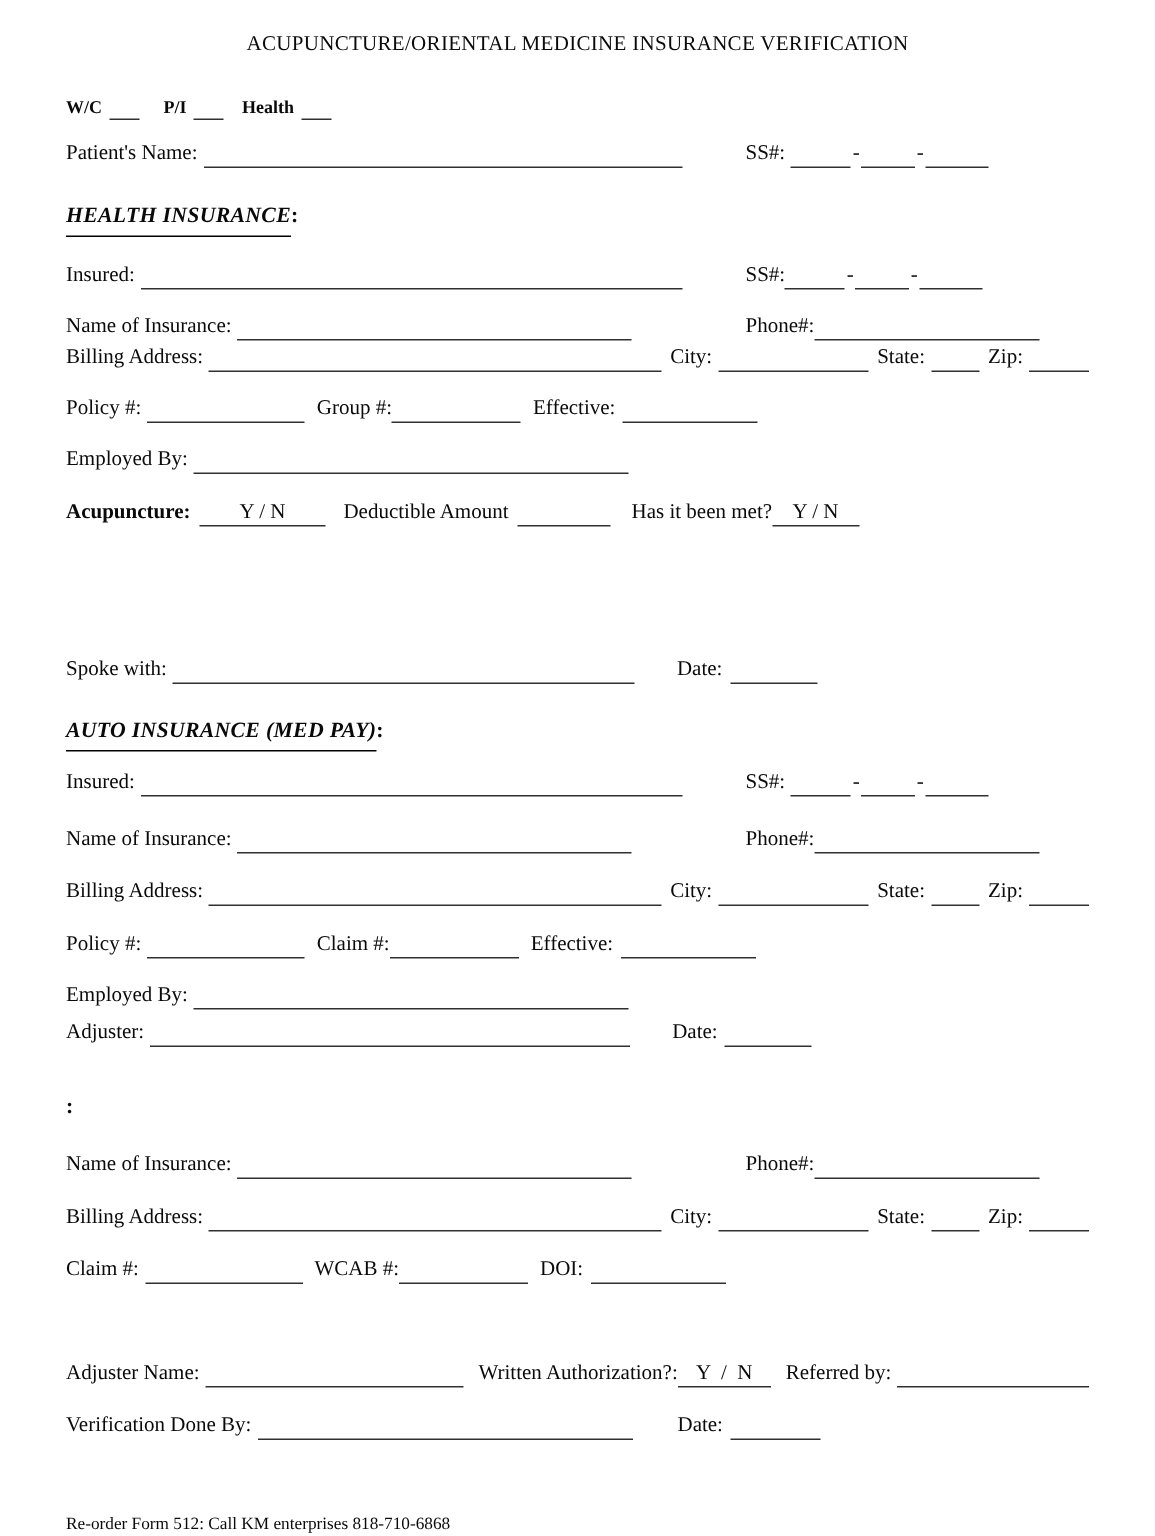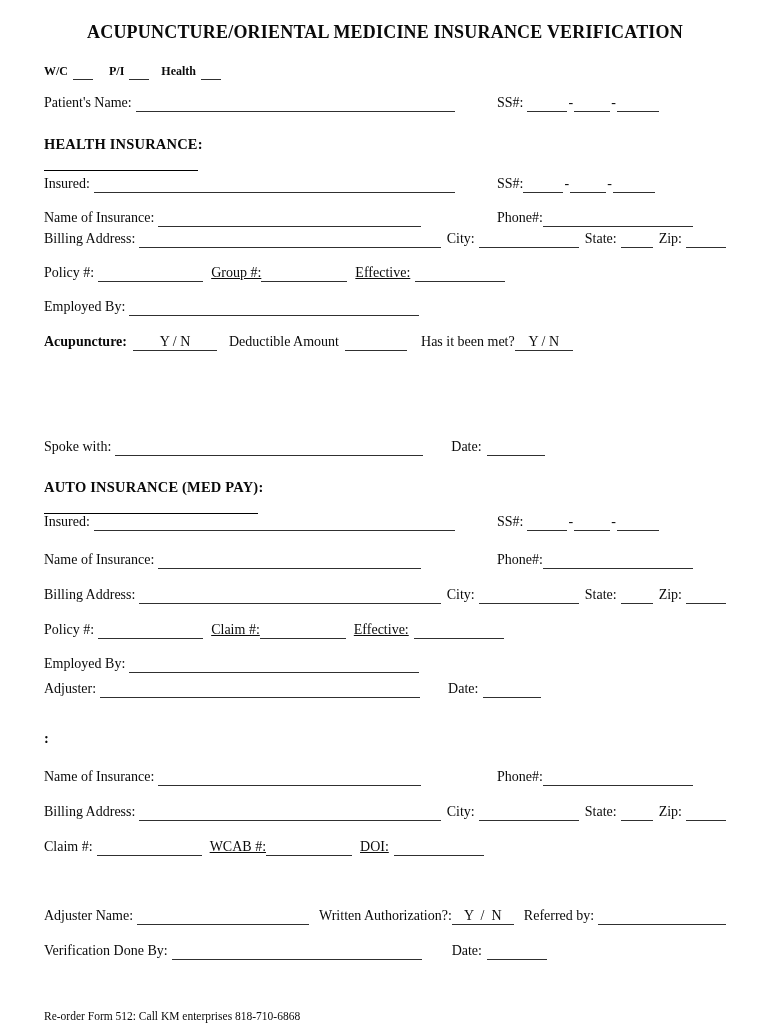--- a/index.html
+++ b/index.html
@@ -10,28 +10,28 @@
   }
   .row{position:absolute;left:44px;right:44px;display:flex;align-items:baseline;}
   .lb{white-space:pre;flex-shrink:0;}
   .b{font-weight:700;}
   .fill{border-bottom:1.4px solid #303030;flex-shrink:0;}
   .fill::before{content:"\a0";}
   .grow{flex:1 1 auto;}
   .yn{border-bottom:1.4px solid #303030;text-align:center;white-space:pre;flex-shrink:0;}
   .rcol{display:flex;align-items:flex-start;width:229px;flex-shrink:0;}
   .dash{white-space:pre;margin:0 1px;flex-shrink:0;}
-  .heading{font-weight:700;font-size:14.5px;border-bottom:1.6px solid #000;padding-bottom:17px;letter-spacing:.2px;}
+  .heading{font-weight:700;font-size:14.5px;border-bottom:1.6px solid #000;padding-bottom:4px;letter-spacing:.2px;font-style:italic;}
   .hcolon{font-weight:700;font-size:14.5px;}
   .title-row{justify-content:center;}
-  .title{font-weight:700;font-size:18px;letter-spacing:.2px;}
+  .title{font-weight:400;font-size:14px;letter-spacing:.2px;}
   .small{font-size:12px;}
   .footer{font-size:11.5px;}
   .ml4{margin-left:4px;} .ml5{margin-left:5px;} .ml6{margin-left:6px;}
-  .ml8{margin-left:8px;text-decoration:underline;} .ml10{margin-left:10px;} .ml12{margin-left:12px;}
+  .ml8{margin-left:8px;} .ml10{margin-left:10px;} .ml12{margin-left:12px;}
   .ml14{margin-left:14px;} .ml16{margin-left:16px;} .ml28{margin-left:28px;}
   .ml30{margin-left:30px;} .mr42{margin-right:42px;} .mr76{margin-right:76px;}
 </style>
 </head>
 <body>
 
 <div class="page">
 
   <div class="row title-row" style="top:22px">
     <span class="title">ACUPUNCTURE/ORIENTAL MEDICINE INSURANCE VERIFICATION</span>

